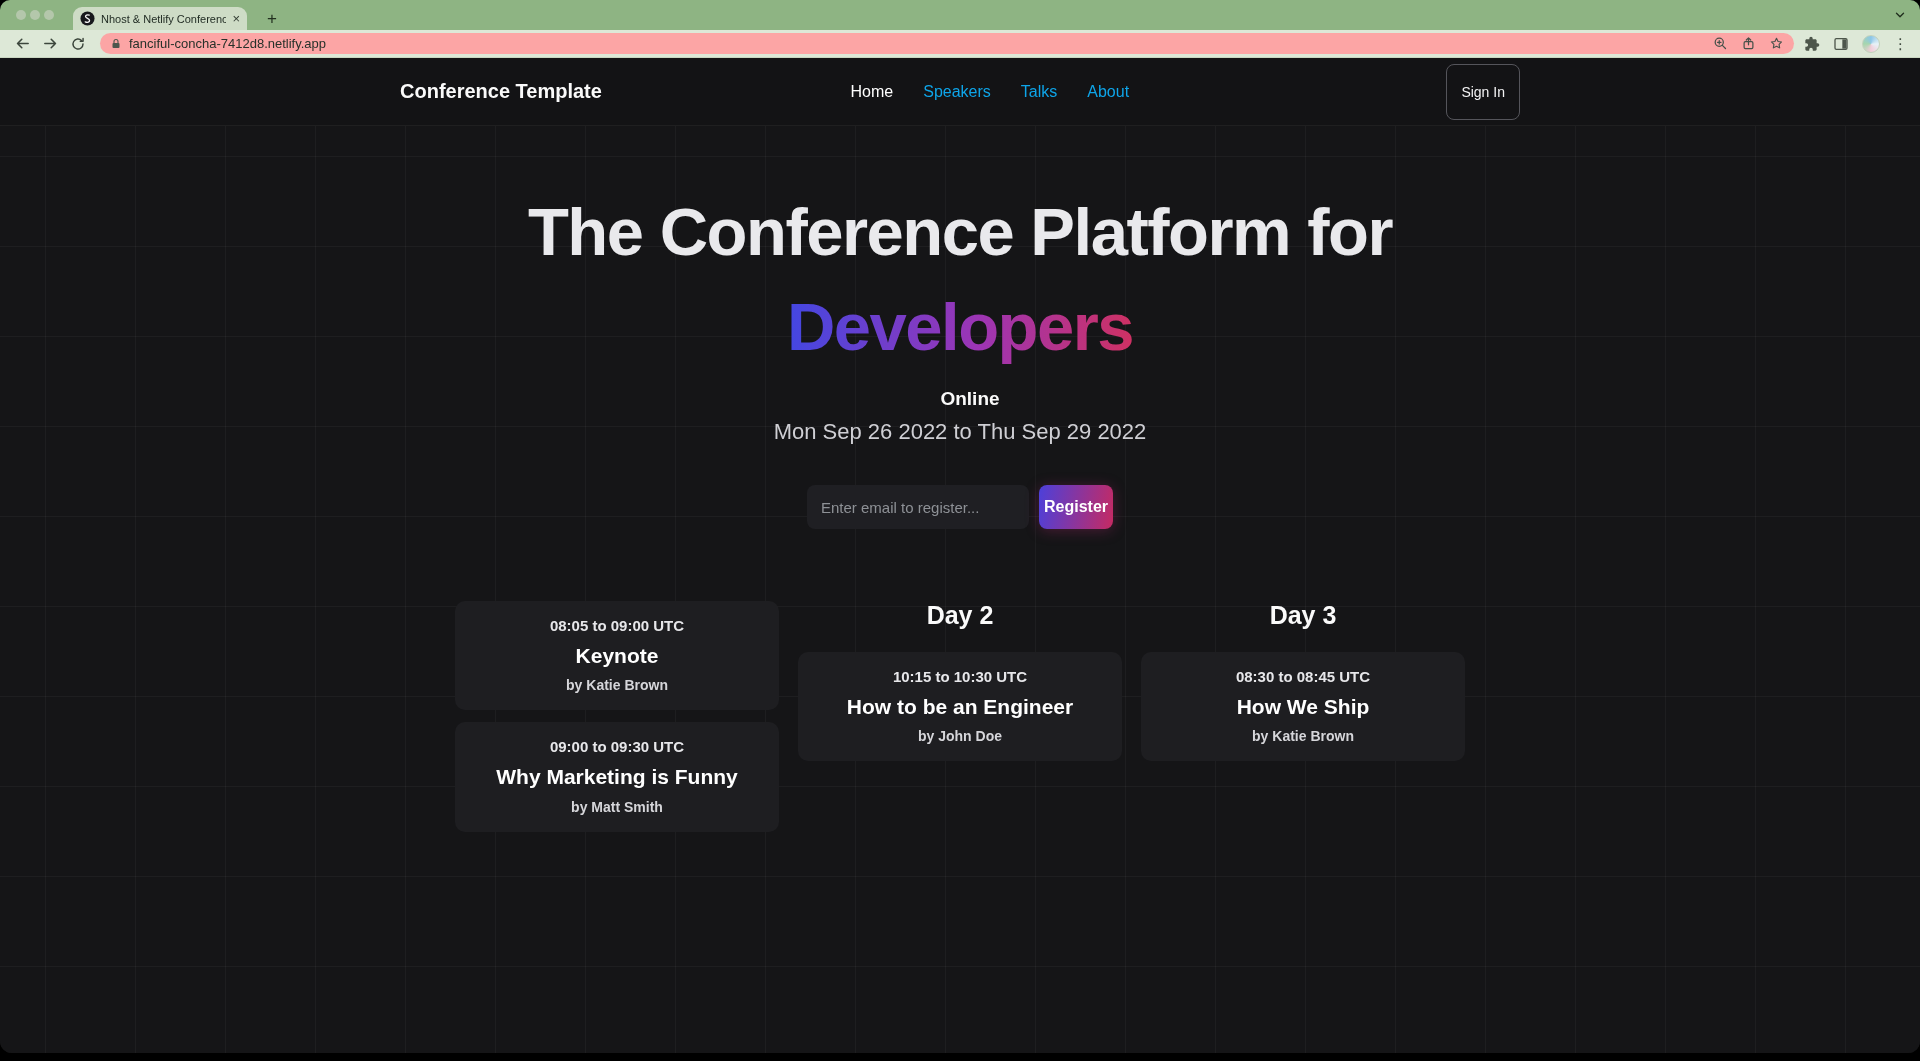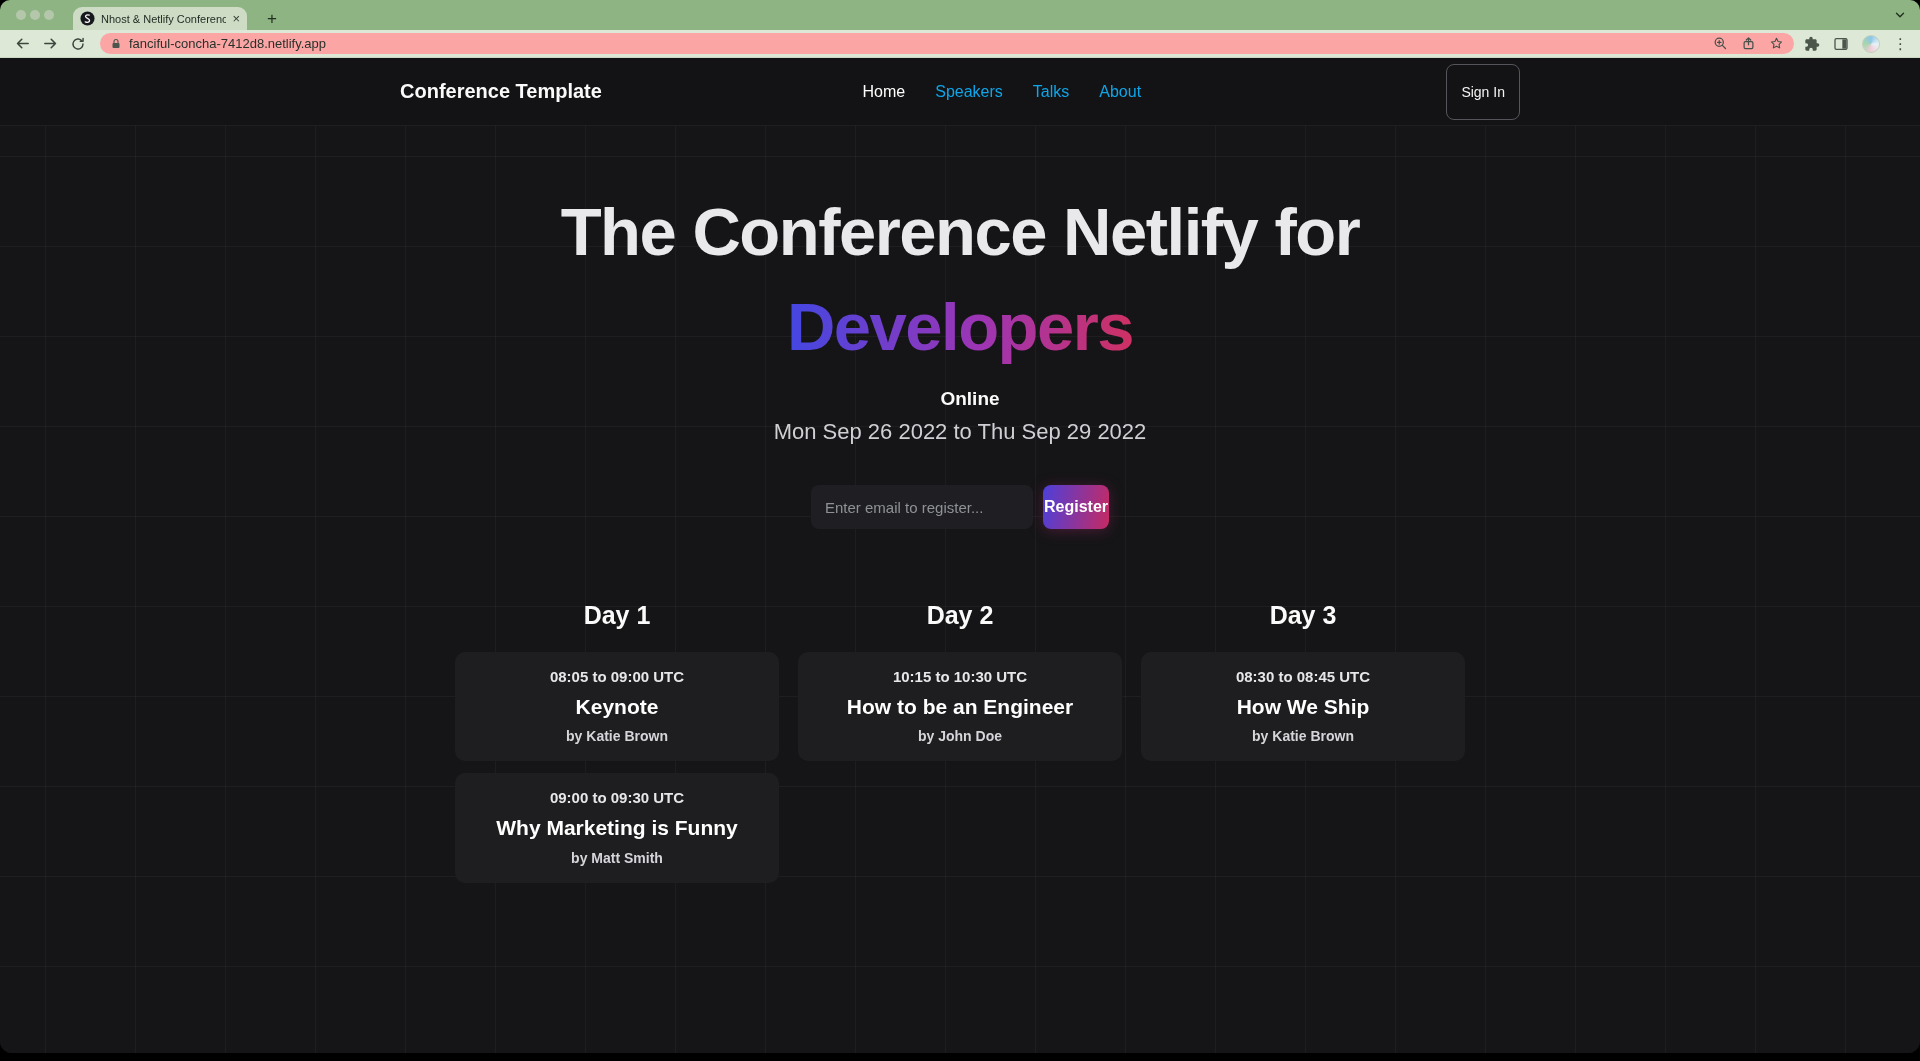--- a/index.html
+++ b/index.html
@@ -48,21 +48,21 @@
             linear-gradient(90deg, rgba(255,255,255,0.038) 1px, transparent 1px);
           background-size:90px 90px; background-position:-45px 8px;
           overflow:hidden; }
 
   .navbar { height:68px; background:#131315;
             border-bottom:1px solid rgba(255,255,255,0.05); }
   .nav-inner { width:1120px; height:100%; margin:0 auto; display:flex;
                align-items:center; }
   .brand { font-size:20px; font-weight:700; color:#fafafa; }
   .nav-links { display:flex; gap:30px; margin:0 auto; position:relative;
-               left:72px; }
+               left:60px; }
   .nav-link { font-size:16px; color:#0ea5e9; cursor:pointer; }
   .nav-link.active { color:#ffffff; font-weight:500; }
   .signin { margin-left:auto; font-size:14px; color:#f4f4f5;
             border:1px solid #55555b; border-radius:8px; padding:19px 14px;
             background:transparent; cursor:pointer; }
 
   .hero { text-align:center; }
   .hero h1 { margin-top:58px; font-size:67px; line-height:95px;
              font-weight:700; letter-spacing:-1.5px; color:#e9e9ec; }
   .grad-text { background:linear-gradient(90deg,#4347e2 0%,#9c35b5 55%,#ce3163 100%);
@@ -70,21 +70,21 @@
                color:transparent; }
   .location { margin-top:14px; font-size:19px; font-weight:600; color:#fafafa;padding-left:20px; }
   .dates { margin-top:9px; font-size:22px; color:#cfcfd4; }
 
   .reg-row { margin-top:40px; display:flex; justify-content:center;
              align-items:center; gap:10px; }
   .email-input { width:222px; height:44px; background:#1f1f23; border:none;
                  border-radius:8px; padding:0 14px; font-size:15px;
                  color:#e4e4e7; font-family:inherit; outline:none; }
   .email-input::placeholder { color:#8e9196; }
-  .reg-btn { height:44px; width:66px; border:none; border-radius:8px;
+  .reg-btn { height:44px; width:74px; border:none; border-radius:8px;
              background:linear-gradient(100deg,#4c40da 0%,#c62a62 100%);
              color:#fff; font-size:16px; font-weight:700; font-family:inherit;
              cursor:pointer; box-shadow:0 2px 14px rgba(170,40,110,0.35); }
 
   .schedule { width:1010px; margin:72px auto 0; display:grid;
               grid-template-columns:324px 324px 324px; column-gap:19px; }
   .day-col { display:flex; flex-direction:column; }
   .day-title { font-size:25px; font-weight:700; color:#fafafa;
                text-align:center; margin-bottom:22px; }
   .talk-card { background:#1e1e21; border-radius:10px; padding:16px 12px 17px;
@@ -184,35 +184,34 @@
           <span class="nav-link">Speakers</span>
           <span class="nav-link">Talks</span>
           <span class="nav-link">About</span>
         </div>
         <button class="signin">Sign In</button>
       </div>
     </div>
 
     <div class="hero">
       <h1>
-        <span>The Conference Netlify for</span><br>
+        <span>The Conference Platform for</span><br>
         <span class="grad-text">Developers</span>
       </h1>
       <div class="location">Online</div>
       <div class="dates">Mon Sep 26 2022 to Thu Sep 29 2022</div>
       <div class="reg-row">
         <input class="email-input" type="text" placeholder="Enter email to register..." style="">
         <button class="reg-btn">Register</button>
       </div>
     </div>
 
     <div class="schedule">
 
       <div class="day-col">
-        <div class="day-title">Day 1</div>
         <div class="talk-card">
           <div class="talk-time">08:05 to 09:00 UTC</div>
           <div class="talk-title">Keynote</div>
           <div class="talk-speaker">by Katie Brown</div>
         </div>
         <div class="talk-card">
           <div class="talk-time">09:00 to 09:30 UTC</div>
           <div class="talk-title">Why Marketing is Funny</div>
           <div class="talk-speaker">by Matt Smith</div>
         </div>

